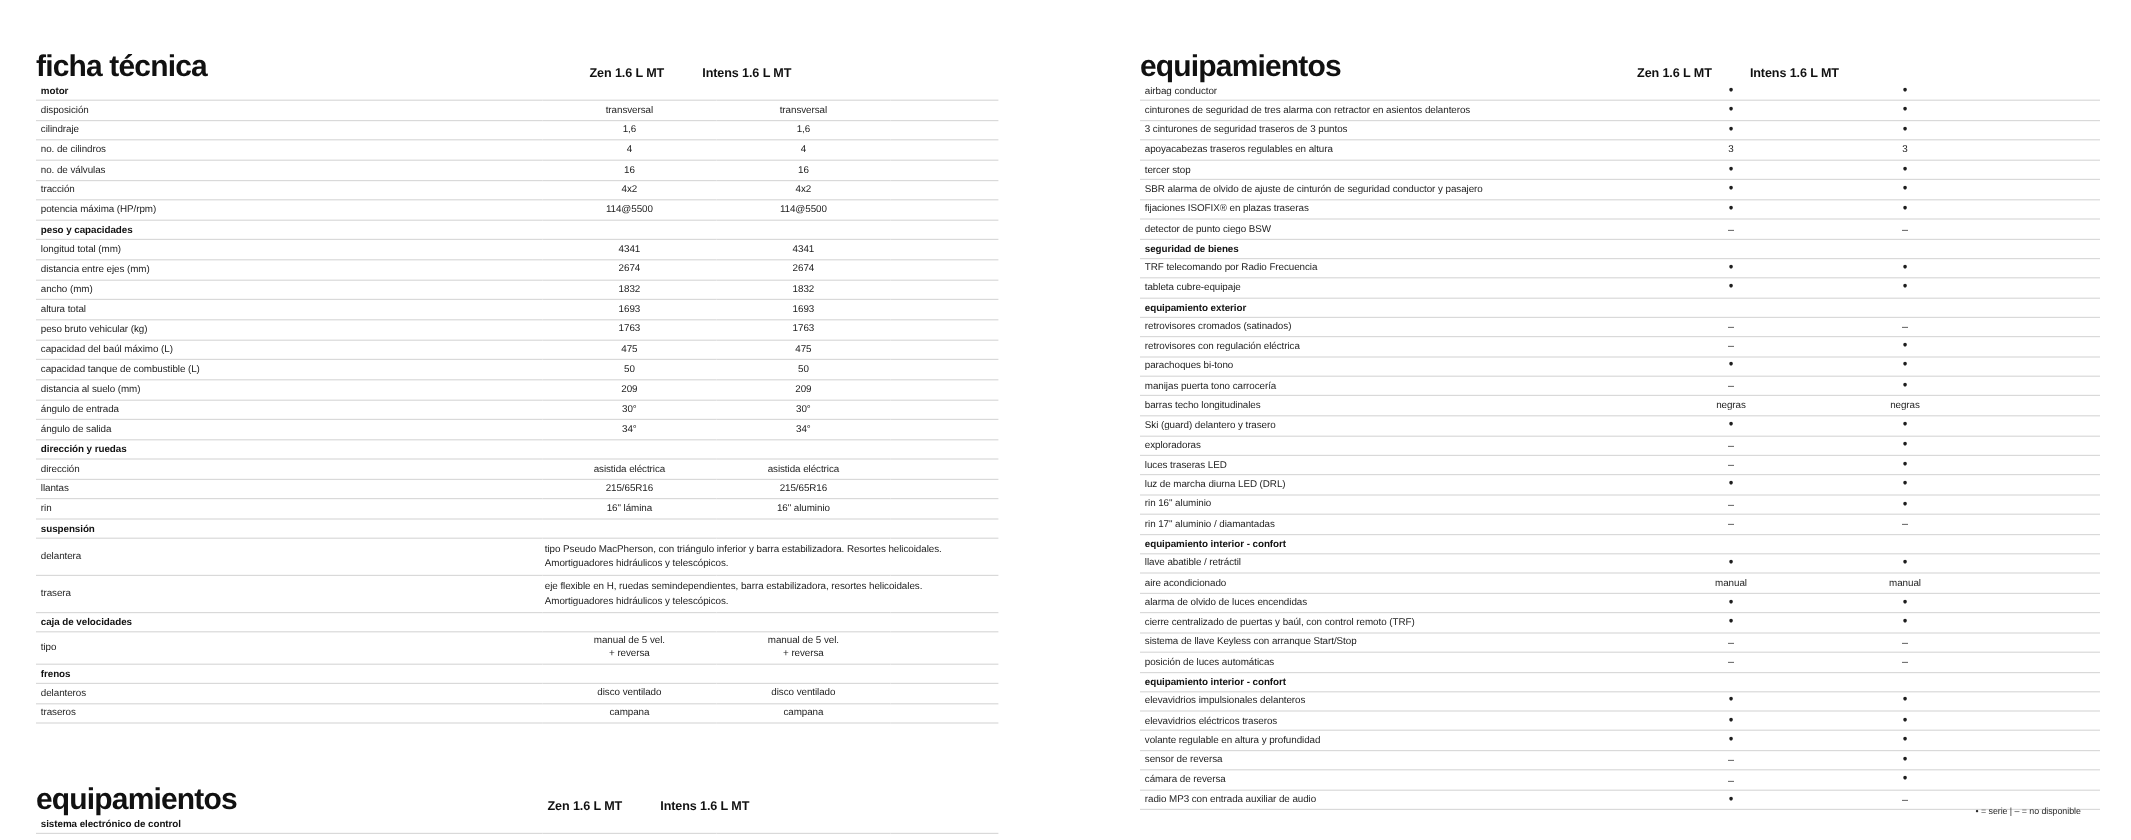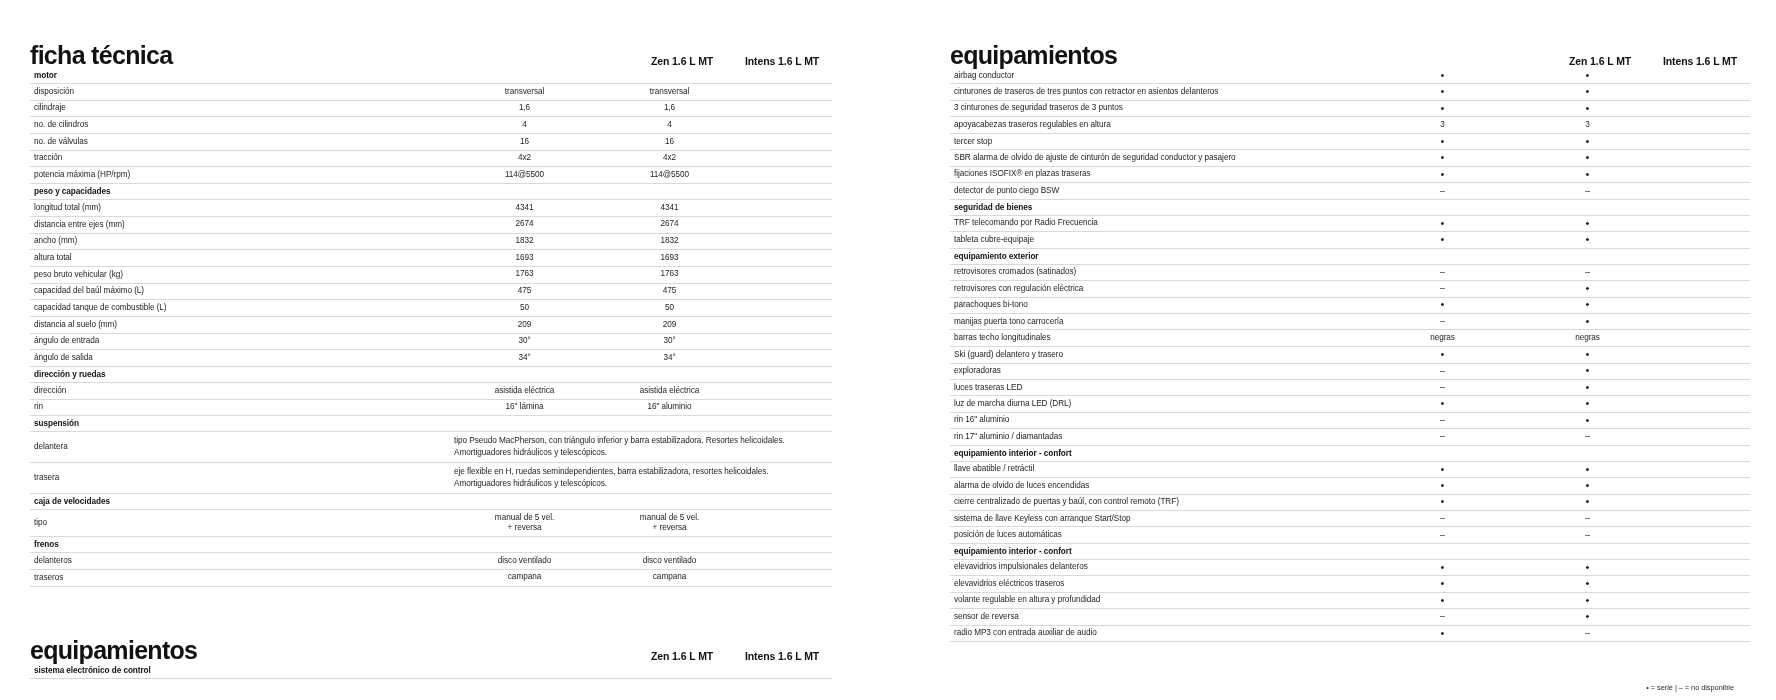--- a/index.html
+++ b/index.html
@@ -9,21 +9,21 @@
     background: #ffffff;
     font-family: "Liberation Sans", sans-serif;
     color: #1a1a1a;
     overflow: hidden;
   }
   .page {
     position: relative;
     width: 1776px;
     height: 700px;
     display: flex;
-    padding: 22px 26px 10px 26px;
+    padding: 22px 26px 22px 26px;
     gap: 0;
   }
   .col {
     position: relative;
   }
   .col-left { width: 812px; padding-left: 4px; }
   .col-gap { width: 128px; }
   .col-right { width: 800px; }
 
   .title {
@@ -35,21 +35,21 @@
   }
   .title-row {
     display: flex;
     align-items: flex-end;
     height: 46px;
   }
   .title-row .title { flex: 0 0 auto; }
   .colheads {
     display: flex;
     flex: 1 1 auto;
-    justify-content: flex-end;
+    justify-content: flex-start;
     padding-bottom: 1px;
   }
   .colhead {
     font-size: 10.5px;
     font-weight: 700;
     text-align: center;
     letter-spacing: -0.1px;
     color: #111;
   }
 
@@ -234,20 +234,26 @@
           <tr class="grp">
             <td colspan="4">dirección y ruedas</td>
           </tr>
           <tr class="rule">
             <td class="lbl">dirección</td>
             <td class="val ">asistida eléctrica</td>
             <td class="val ">asistida eléctrica</td>
             <td></td>
           </tr>
           <tr class="rule">
+            <td class="lbl">llantas</td>
+            <td class="val ">215/65R16</td>
+            <td class="val ">215/65R16</td>
+            <td></td>
+          </tr>
+          <tr class="rule">
             <td class="lbl">rin</td>
             <td class="val ">16" lámina</td>
             <td class="val ">16" aluminio</td>
             <td></td>
           </tr>
           <tr class="grp">
             <td colspan="4">suspensión</td>
           </tr>
           <tr class="rule">
             <td class="lbl">delantera</td>
@@ -331,21 +337,21 @@
           <col style="width:90px">
         </colgroup>
       <tbody id="equip-right-body">
           <tr class="rule">
             <td class="lbl">airbag conductor</td>
             <td class="val mark">•</td>
             <td class="val mark">•</td>
             <td></td>
           </tr>
           <tr class="rule">
-            <td class="lbl">cinturones de traseros de tres puntos con retractor en asientos delanteros</td>
+            <td class="lbl">cinturones de seguridad de tres alarma con retractor en asientos delanteros</td>
             <td class="val mark">•</td>
             <td class="val mark">•</td>
             <td></td>
           </tr>
           <tr class="rule">
             <td class="lbl">3 cinturones de seguridad traseros de 3 puntos</td>
             <td class="val mark">•</td>
             <td class="val mark">•</td>
             <td></td>
           </tr>
@@ -466,20 +472,26 @@
           <tr class="grp">
             <td colspan="4">equipamiento interior - confort</td>
           </tr>
           <tr class="rule">
             <td class="lbl">llave abatible / retráctil</td>
             <td class="val mark">•</td>
             <td class="val mark">•</td>
             <td></td>
           </tr>
           <tr class="rule">
+            <td class="lbl">aire acondicionado</td>
+            <td class="val ">manual</td>
+            <td class="val ">manual</td>
+            <td></td>
+          </tr>
+          <tr class="rule">
             <td class="lbl">alarma de olvido de luces encendidas</td>
             <td class="val mark">•</td>
             <td class="val mark">•</td>
             <td></td>
           </tr>
           <tr class="rule">
             <td class="lbl">cierre centralizado de puertas y baúl, con control remoto (TRF)</td>
             <td class="val mark">•</td>
             <td class="val mark">•</td>
             <td></td>
@@ -512,20 +524,26 @@
             <td></td>
           </tr>
           <tr class="rule">
             <td class="lbl">volante regulable en altura y profundidad</td>
             <td class="val mark">•</td>
             <td class="val mark">•</td>
             <td></td>
           </tr>
           <tr class="rule">
             <td class="lbl">sensor de reversa</td>
+            <td class="val dash">–</td>
+            <td class="val mark">•</td>
+            <td></td>
+          </tr>
+          <tr class="rule">
+            <td class="lbl">cámara de reversa</td>
             <td class="val dash">–</td>
             <td class="val mark">•</td>
             <td></td>
           </tr>
           <tr class="rule">
             <td class="lbl">radio MP3 con entrada auxiliar de audio</td>
             <td class="val mark">•</td>
             <td class="val dash">–</td>
             <td></td>
           </tr>

